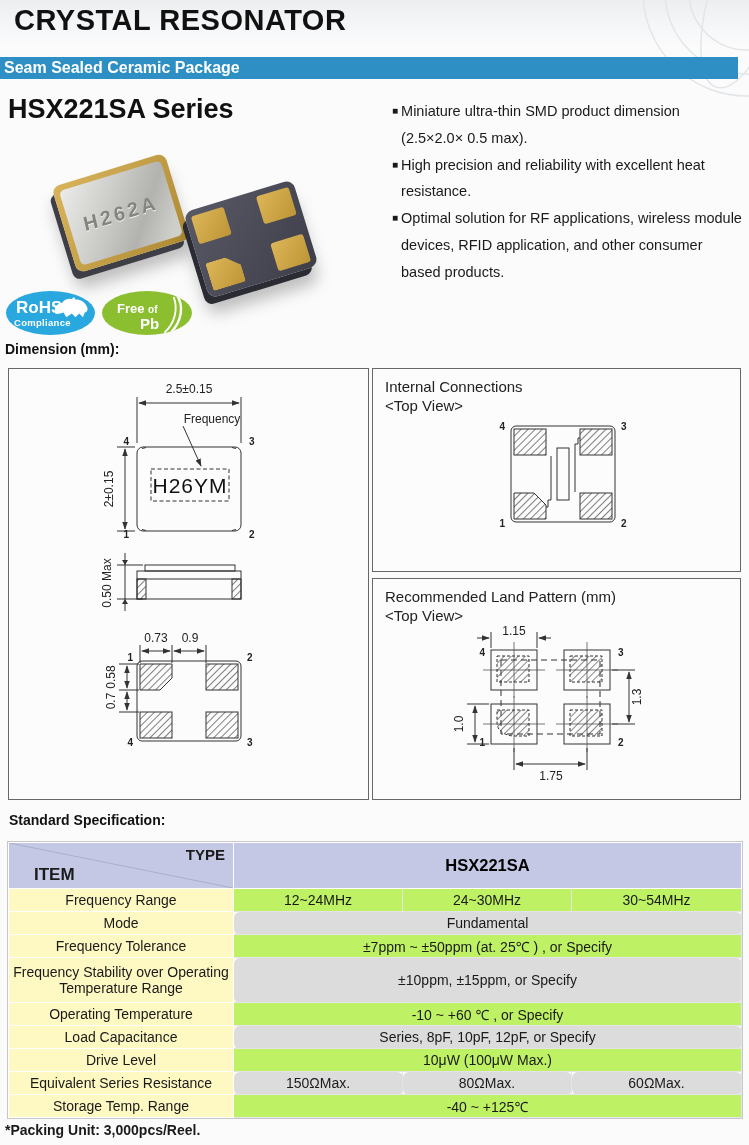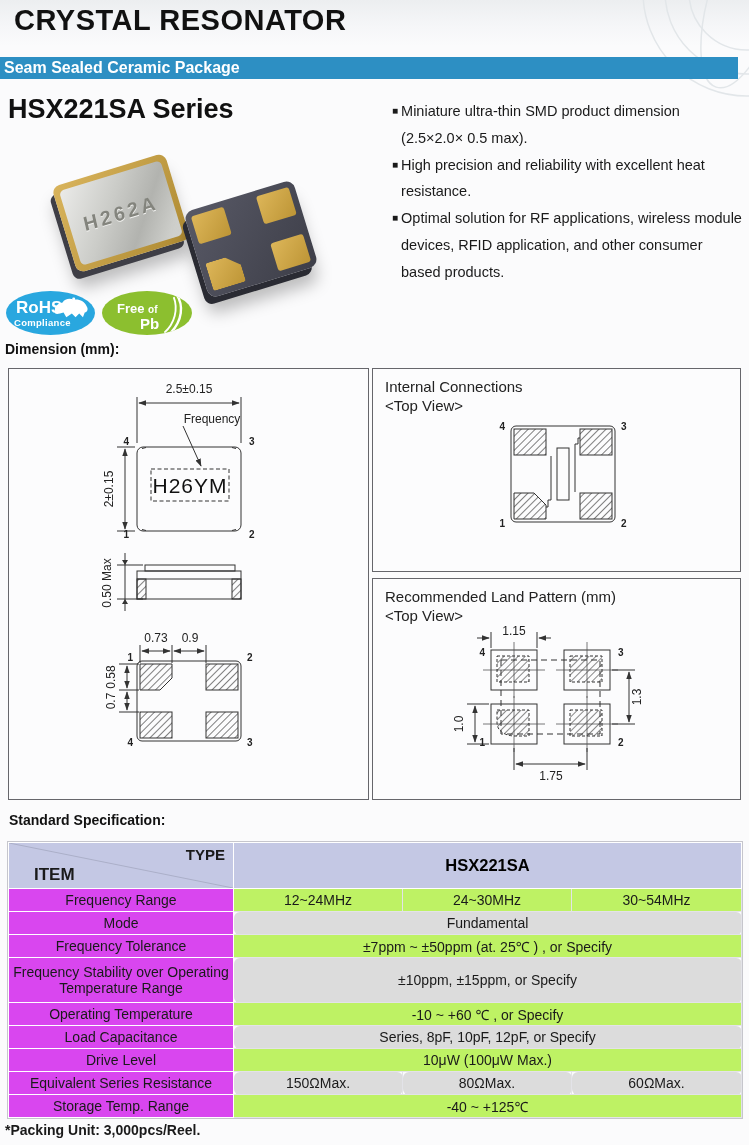--- a/index.html
+++ b/index.html
@@ -56,21 +56,21 @@
   #box-dim{left:8px;top:368px;width:361px;height:432px;}
   #box-ic{left:372px;top:368px;width:369px;height:204px;}
   #box-lp{left:372px;top:578px;width:369px;height:222px;}
   .box-title{padding:9px 12px 0;font-size:15px;color:#222;}
   .box-sub{padding:2px 12px 0;font-size:15px;color:#222;}
   .dwg{display:block;}
   
   .spec{position:absolute;left:8px;top:842px;width:733px;border-collapse:collapse;
         font-size:14px;table-layout:fixed;outline:1px solid #C6C6CC;}
   .spec td{border:1px solid #E3E3E8;text-align:center;padding:1px 4px;}
-  .spec td.item{background:#d946ef;border-color:#fff;}
+  .spec td.item{background:#fef9c3;border-color:#fff;}
   .spec tr.head td{height:43px;background:#C4C8E4;border-color:#fff;}
   .spec tr.gray td.val{background:#DCDCDC;border-radius:6px;}
   .spec tr.white td.val{background:#bef264;}
   .spec tr td{height:20px;}
   .spec tr.tall td{height:42px;}
   .corner{position:relative;text-align:left;}
   .corner .diag{position:absolute;inset:0;width:100%;height:100%;}
   .corner .type{position:absolute;right:8px;top:3px;font-weight:bold;font-size:15px;}
   .corner .item-lbl{position:absolute;left:6px;bottom:3px;font-weight:bold;font-size:17px;margin-left:19px;}
   .type-val{font-weight:bold;font-size:16.5px;color:#000000;}

